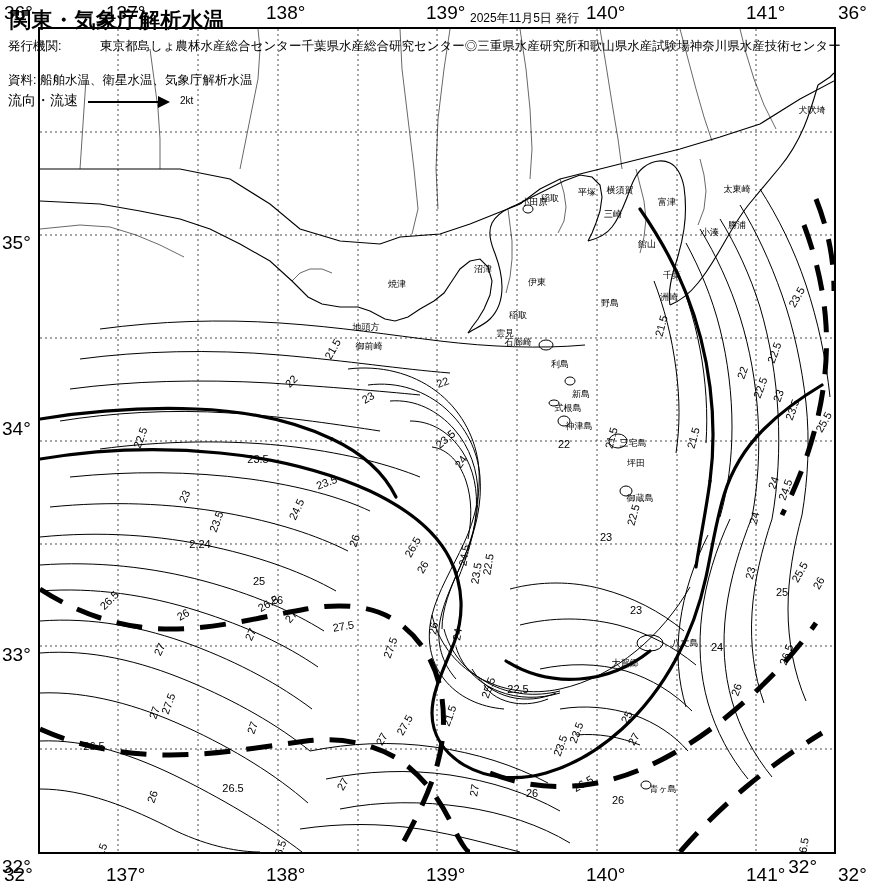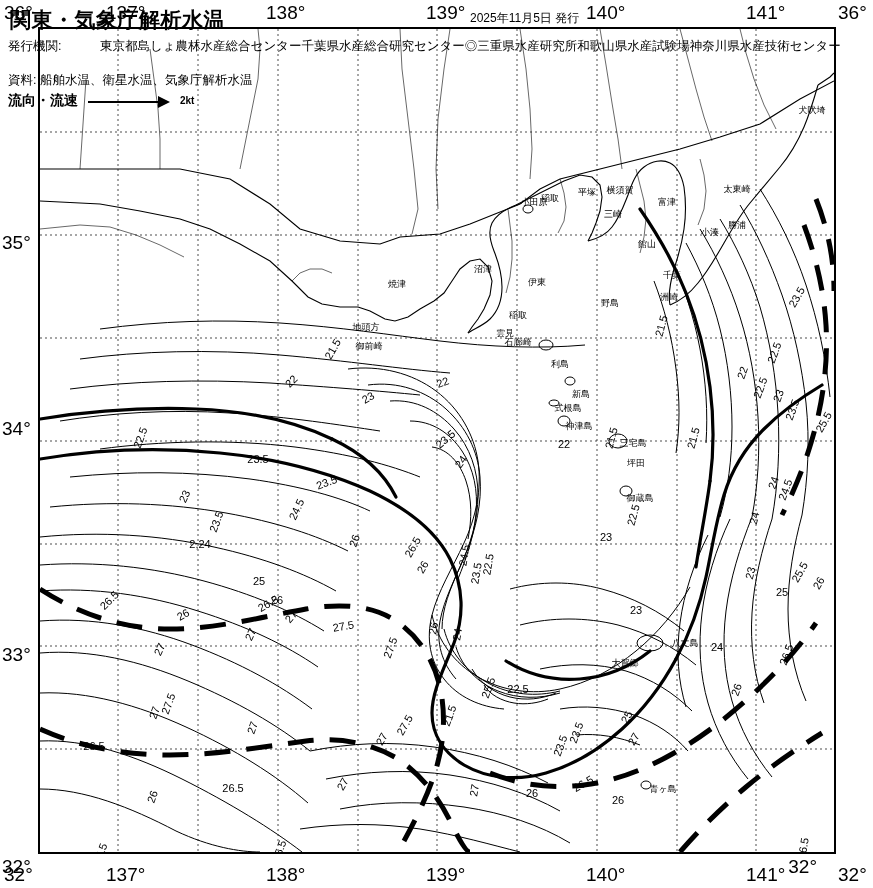--- a/index.html
+++ b/index.html
@@ -86,21 +86,20 @@
     line-height: 16px;
     margin-top: 17px;
     white-space: nowrap;
   }
   .flow-row {
     display: flex;
     align-items: center;
     font-size: 14px;
     margin-top: 4px;
     white-space: nowrap;
-    font-weight: bold;
   }
   .flow-label { margin-right: 10px; }
   .arrow-wrap {
     width: 86px;
     height: 14px;
     position: relative;
     margin-right: 6px;
   }
   .arrow-line {
     position: absolute;

